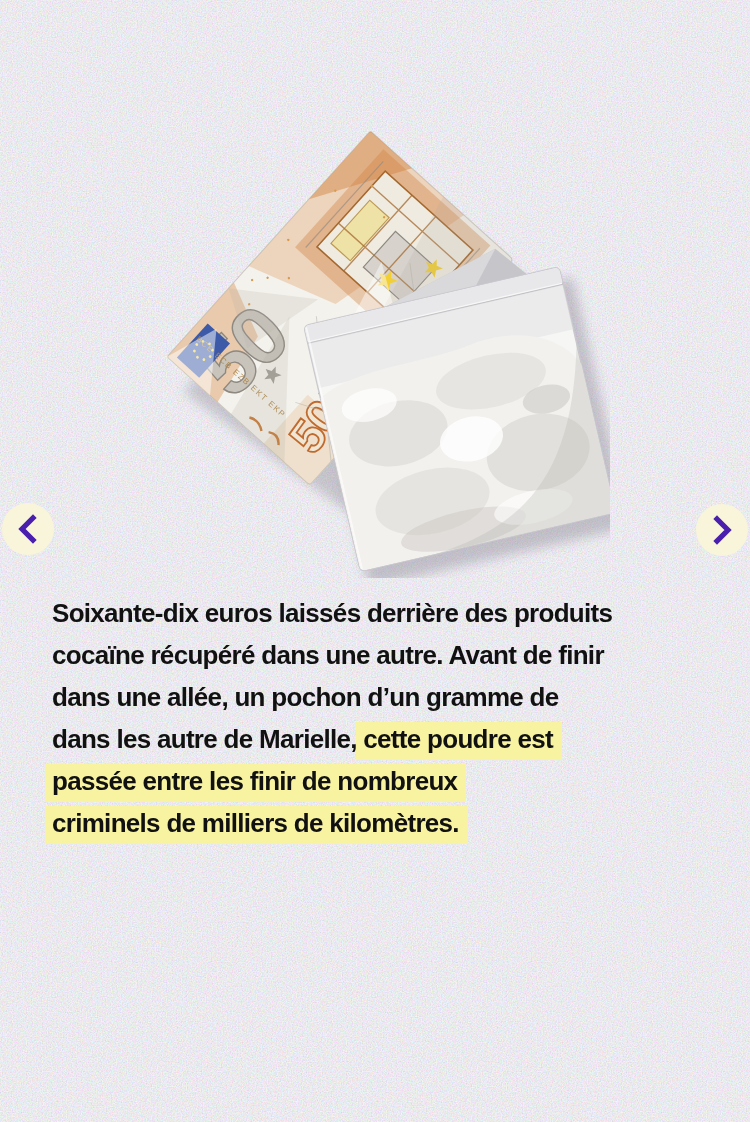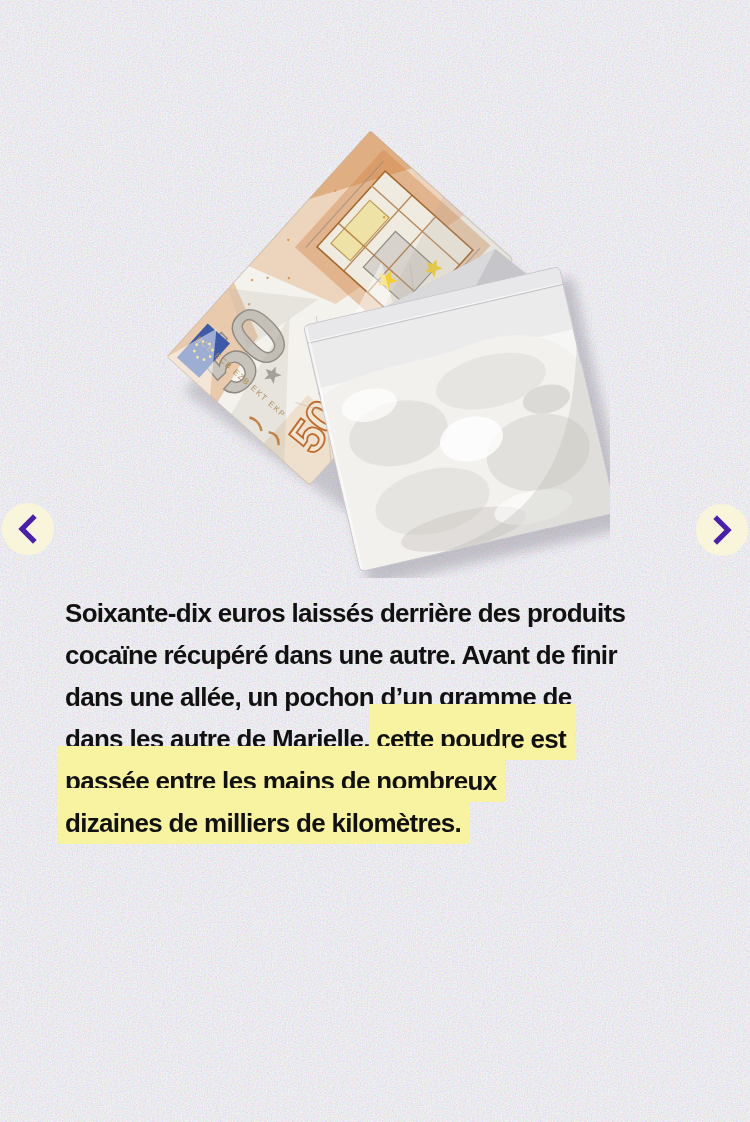--- a/index.html
+++ b/index.html
@@ -17,29 +17,29 @@
   .nav-btn{
     position:absolute;width:52px;height:52px;border-radius:50%;
     background:#f8f5da;border:none;padding:0;cursor:pointer;
     display:flex;align-items:center;justify-content:center;
   }
   .nav-prev{left:2px;top:503px;}
   .nav-next{left:696px;top:504px;}
   .nav-btn svg{display:block;}
 
   .para{
-    position:absolute;left:65px;top:592px;width:650px;
+    position:absolute;left:52px;top:592px;width:650px;
     color:#111111;font-size:26px;font-weight:600;letter-spacing:-0.7px;
   }
   .line{
     display:block;height:42px;line-height:42px;white-space:pre;
   }
   .line mark{
     background:#f7f3a1;color:inherit;
-    padding:20px 9px 6px 7px;margin-left:-7px;
+    padding:2px 9px 6px 7px;margin-left:-7px;
   }
 </style>
 </head>
 <body>
 
 <svg class="noise-layer" width="750" height="1122" aria-hidden="true">
   <defs>
     <filter id="grain" x="0" y="0" width="100%" height="100%">
       <feTurbulence type="fractalNoise" baseFrequency="0.8" numOctaves="2" seed="7"></feTurbulence>
       <feColorMatrix type="matrix" values="0.9 0 0 0 0.35  0 0.9 0 0 0.35  0 0 0.9 0 0.35  0 0 0 0 1"></feColorMatrix>
@@ -176,17 +176,17 @@
     <svg width="52" height="52" viewBox="0 0 52 52">
       <polyline points="21,15 32,26 21,37" fill="none" stroke="#4a1fae" stroke-width="5.2" stroke-linecap="square" stroke-linejoin="miter"></polyline>
     </svg>
   </button>
 
   <div class="para">
       <div class="line"><span>Soixante-dix euros laissés derrière des produits</span></div>
       <div class="line"><span>cocaïne récupéré dans une autre. Avant de finir</span></div>
       <div class="line"><span>dans une allée, un pochon d’un gramme de</span></div>
       <div class="line"><span>dans les autre de Marielle, </span><mark>cette poudre est</mark></div>
-      <div class="line"><mark>passée entre les mains de nombreux</mark></div>
-      <div class="line"><mark>dizaines de milliers de kilomètres.</mark></div>
+      <div class="line"><mark>passée entre les finir de nombreux</mark></div>
+      <div class="line"><mark>criminels de milliers de kilomètres.</mark></div>
     </div>
 
 </div>
 
 </body></html>

